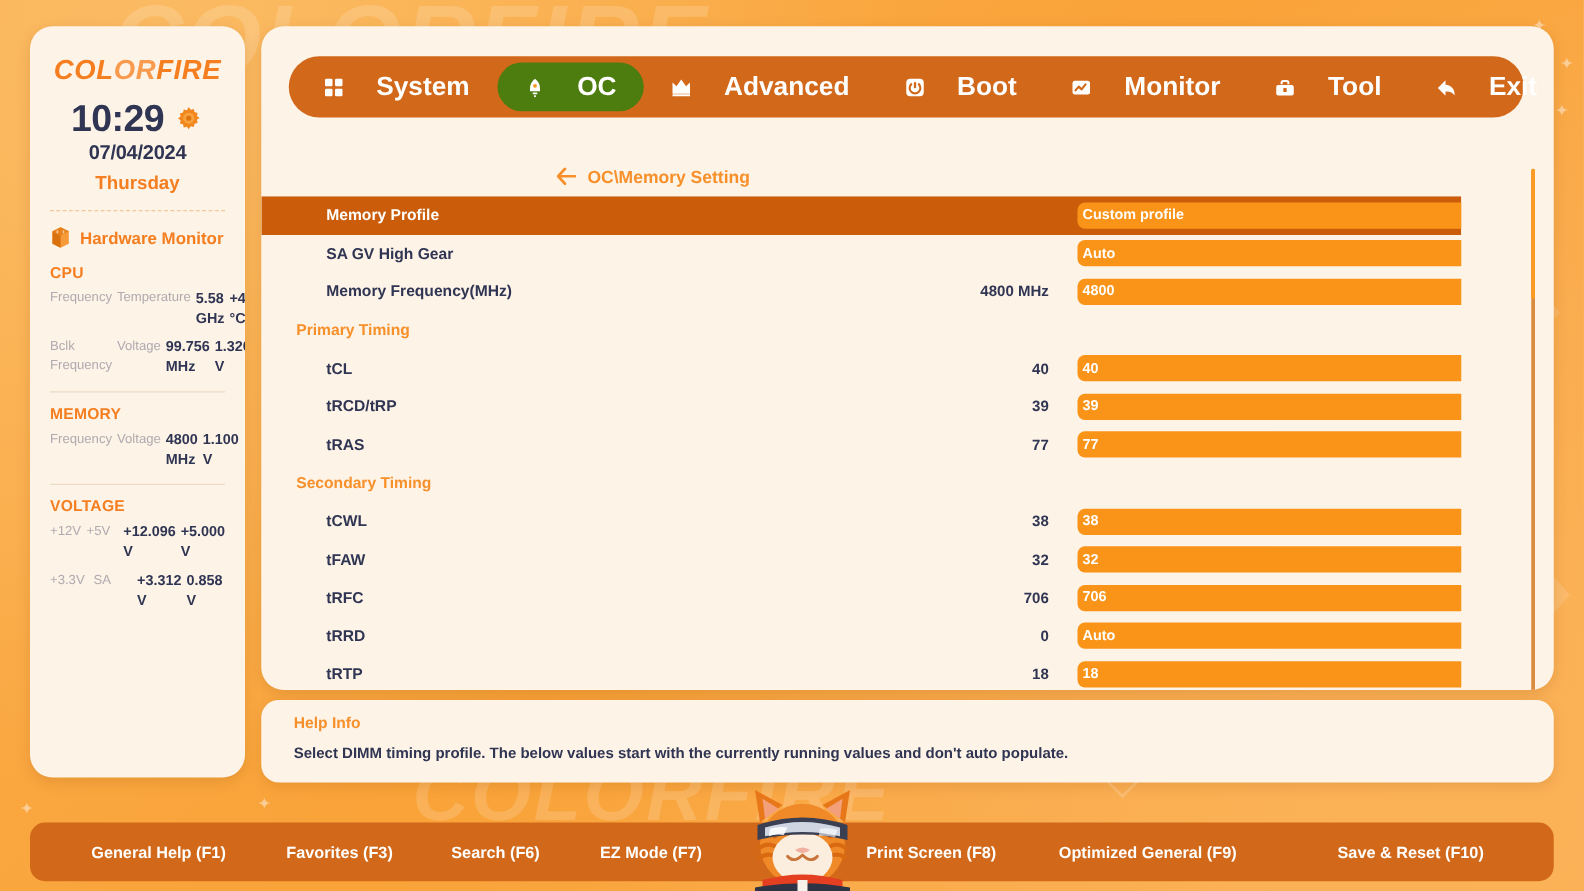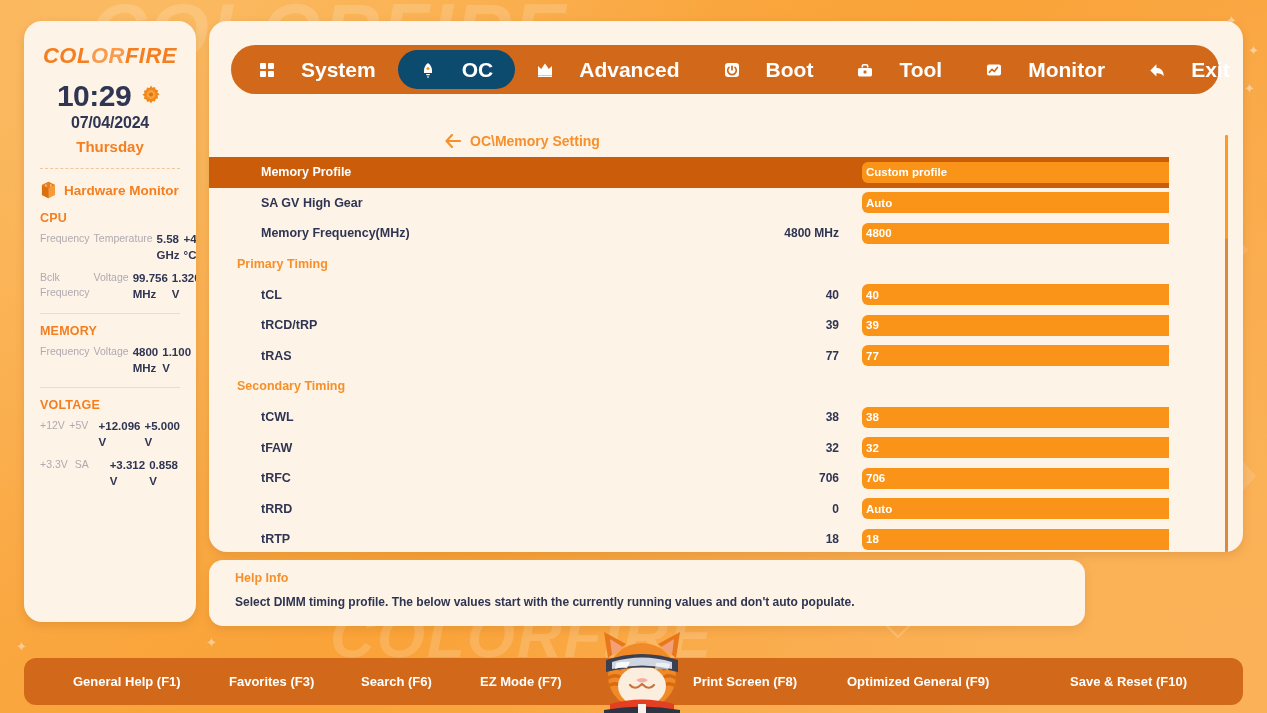--- a/index.html
+++ b/index.html
@@ -134,21 +134,21 @@
   .tab {
     height: 39px;
     display: flex; align-items: center; justify-content: center;
     gap: 26px;
     border-radius: 20px;
     color: #ffffff;
     font-size: 21px; font-weight: bold;
     padding: 0 22px;
     white-space: nowrap;
   }
-  .tab.active { background: #0c4a6e; }
+  .tab.active { background: #4d7c0f; }
   .tab-ico { width: 16px; height: 16px; flex: 0 0 auto; }
 
   .breadcrumb {
     position: absolute; left: 236px; top: 112px;
     display: flex; align-items: center; gap: 9px;
     font-size: 14px; font-weight: bold; color: #f7902a; text-align: right;
   }
   .bc-arrow { width: 16px; height: 14px; }
 
   .rows {
@@ -212,21 +212,21 @@
     position: absolute; left: 0; top: 0;
     width: 3px; height: 104px;
     background: #fd9a22;
     border-radius: 2px;
   }
 
   
   .help {
     position: absolute;
     left: 209px; top: 560px;
-    width: 876px; height: 66px;
+    width: 1034px; height: 66px;
     background: #fdf3e7;
     border-radius: 14px;
     box-shadow: 0 3px 10px rgba(140,70,10,.15);
     padding: 11px 26px;
   }
   .help-title { font-size: 12.5px; font-weight: bold; color: #f7902a; }
   .help-body {
     font-size: 12px; font-weight: bold; color: #2f3552;
     margin-top: 10px;
   }
@@ -380,32 +380,32 @@
       <div class="tab">
         <svg class="tab-ico" viewBox="0 0 16 16" fill="#ffffff">
           <rect x="1" y="1" width="14" height="14" rx="3.2"></rect>
           <rect x="7.1" y="3.6" width="1.8" height="5" rx=".9" fill="#d2691a"></rect>
           <path d="M5 5.3a4.3 4.3 0 1 0 6 0" stroke="#d2691a" stroke-width="1.7" fill="none" stroke-linecap="round"></path>
         </svg>
         <span>Boot</span>
       </div>
       <div class="tab">
         <svg class="tab-ico" viewBox="0 0 16 16" fill="#ffffff">
+          <rect x="1" y="2.5" width="14" height="11" rx="2"></rect>
+          <path d="M3.4 10.3l2.6-3 2.3 2.2 3.1-4" stroke="#d2691a" stroke-width="1.7" fill="none" stroke-linecap="round" stroke-linejoin="round"></path>
+        </svg>
+        <span>Monitor</span>
+      </div>
+      <div class="tab">
+        <svg class="tab-ico" viewBox="0 0 16 16" fill="#ffffff">
           <rect x="1" y="6" width="14" height="8.4" rx="1.6"></rect>
           <path d="M5.3 5.4V4.2c0-.9.6-1.5 1.4-1.5h2.6c.8 0 1.4.6 1.4 1.5v1.2" stroke="currentColor" stroke-width="1.6" fill="none"></path>
           <rect x="6.6" y="8.4" width="2.8" height="3.2" rx=".6" fill="#d2691a"></rect>
         </svg>
         <span>Tool</span>
-      </div>
-      <div class="tab">
-        <svg class="tab-ico" viewBox="0 0 16 16" fill="#ffffff">
-          <rect x="1" y="2.5" width="14" height="11" rx="2"></rect>
-          <path d="M3.4 10.3l2.6-3 2.3 2.2 3.1-4" stroke="#d2691a" stroke-width="1.7" fill="none" stroke-linecap="round" stroke-linejoin="round"></path>
-        </svg>
-        <span>Monitor</span>
       </div>
       <div class="tab">
         <svg class="tab-ico" viewBox="0 0 16 16" fill="#ffffff">
           <path d="M7.4 2.2L1.3 8.4l6.1 6.2v-3.4c3.6-.2 5.8 1 7.3 3.1.2-5.2-2.5-8.2-7.3-8.6z"></path>
         </svg>
         <span>Exit</span>
       </div>
     </div>
 
   <div class="breadcrumb">

